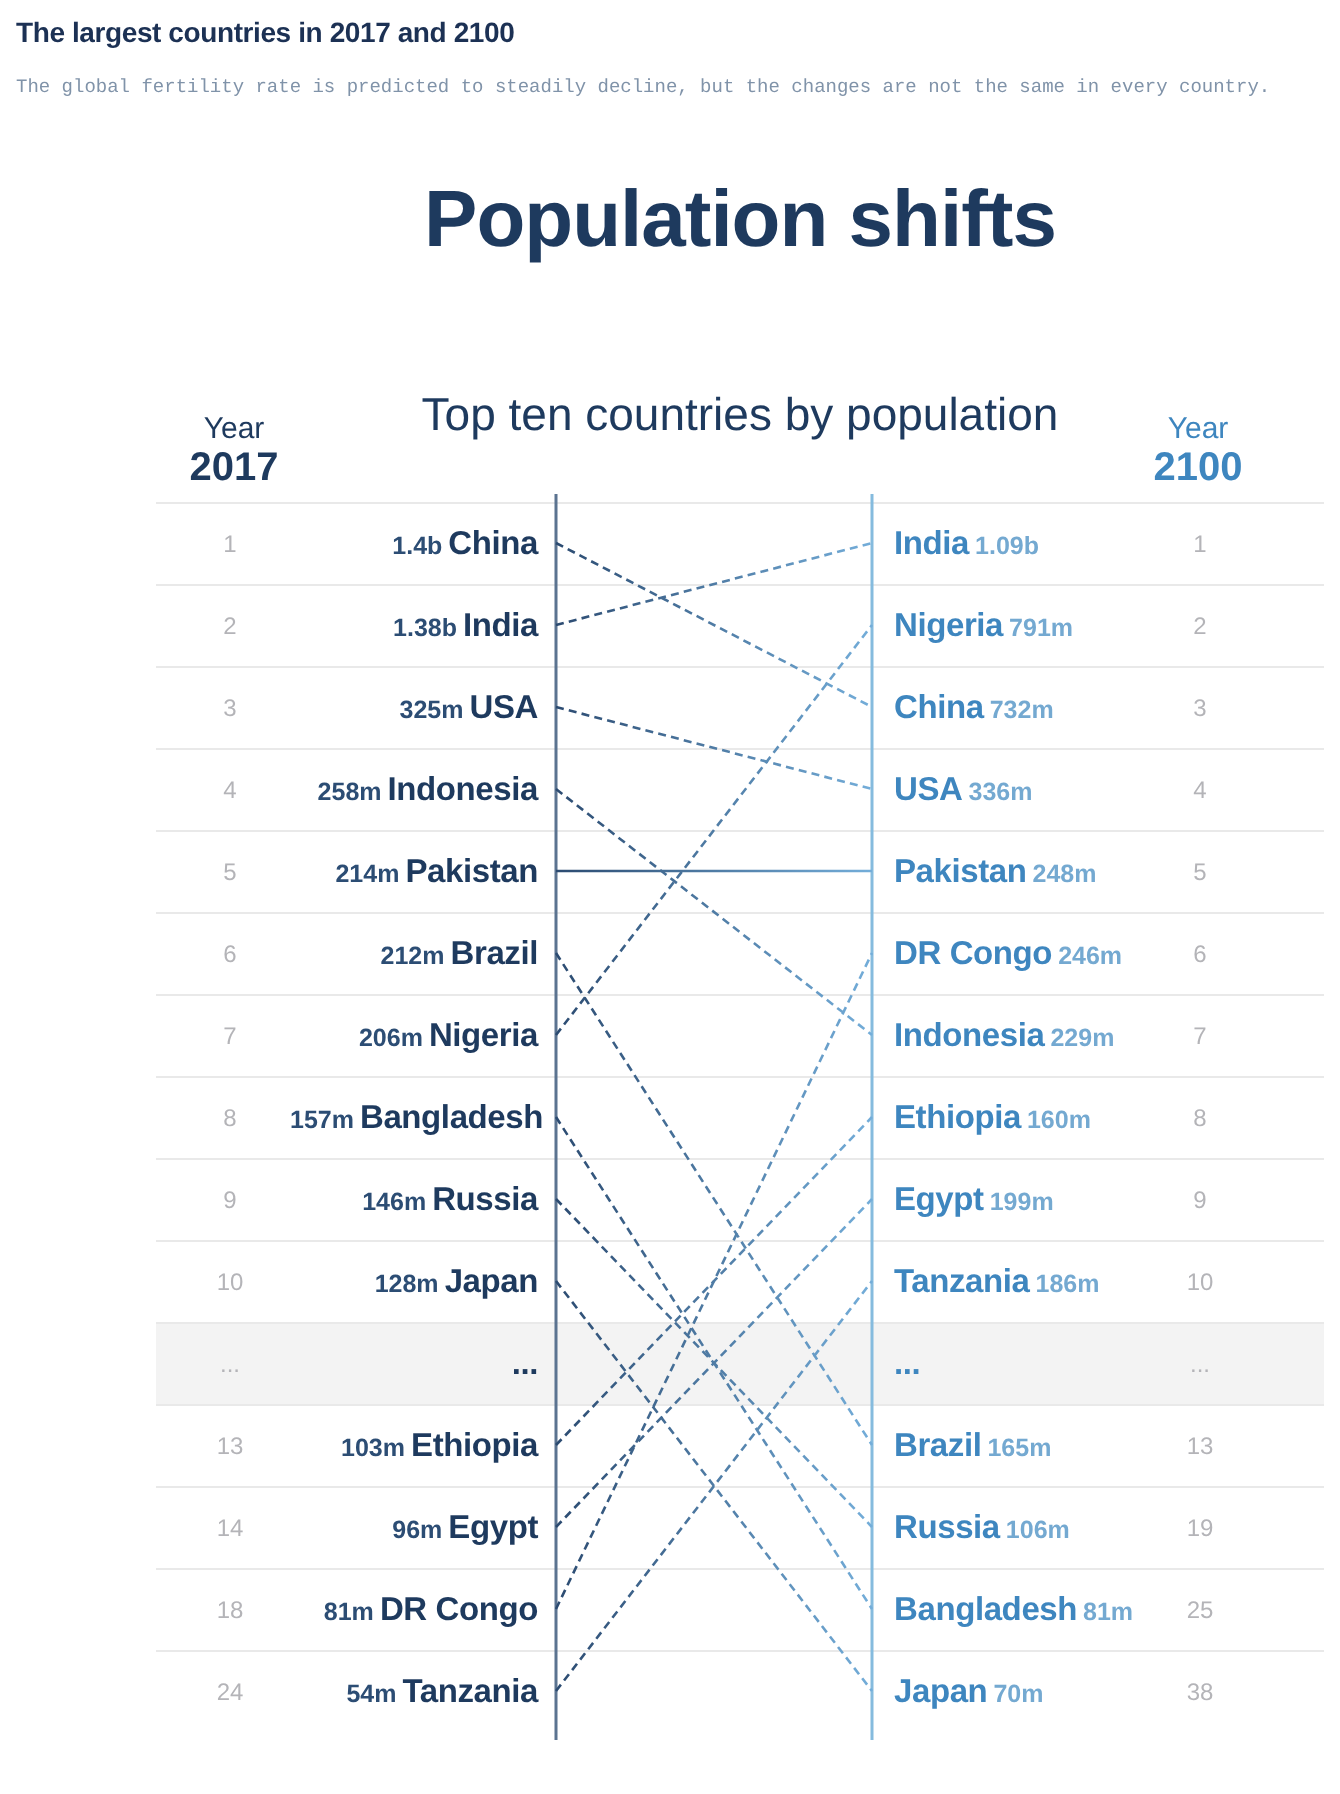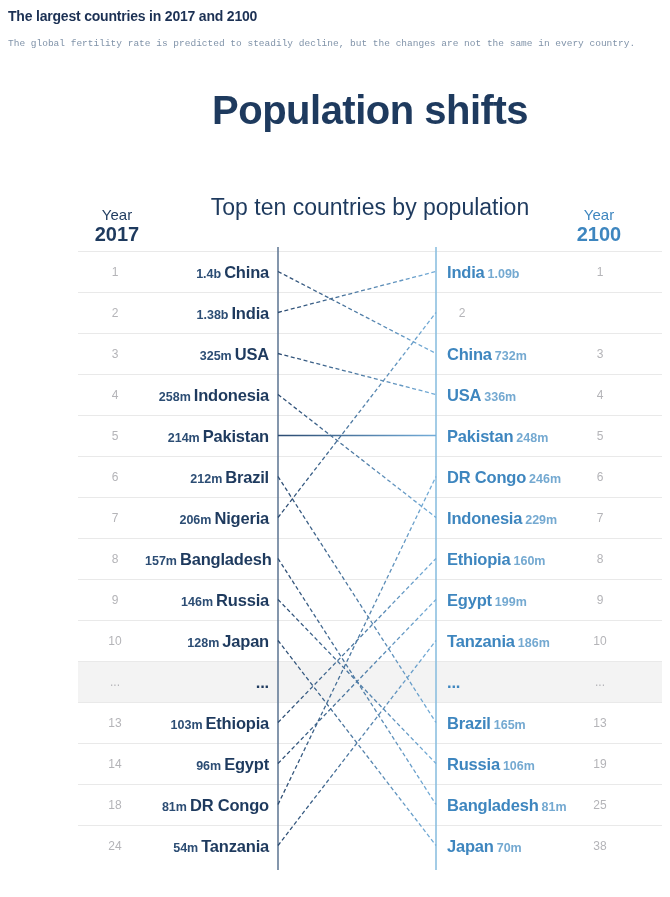--- a/index.html
+++ b/index.html
@@ -95,20 +95,21 @@
     <div class="rank rank-l">1</div>
     <div class="left-cell"><span class="val-l">1.4b</span><span class="name-l">China</span></div>
     <div class="mid"></div>
     <div class="right-cell"><span class="name-r">India</span><span class="val-r">1.09b</span></div>
     <div class="rank rank-r">1</div>
   </div>
       <div class="row">
     <div class="rank rank-l">2</div>
     <div class="left-cell"><span class="val-l">1.38b</span><span class="name-l">India</span></div>
     <div class="mid"></div>
+    <div class="right-cell"><span class="name-r">Nigeria</span><span class="val-r">791m</span></div>
     <div class="rank rank-r">2</div>
   </div>
       <div class="row">
     <div class="rank rank-l">3</div>
     <div class="left-cell"><span class="val-l">325m</span><span class="name-l">USA</span></div>
     <div class="mid"></div>
     <div class="right-cell"><span class="name-r">China</span><span class="val-r">732m</span></div>
     <div class="rank rank-r">3</div>
   </div>
       <div class="row">

